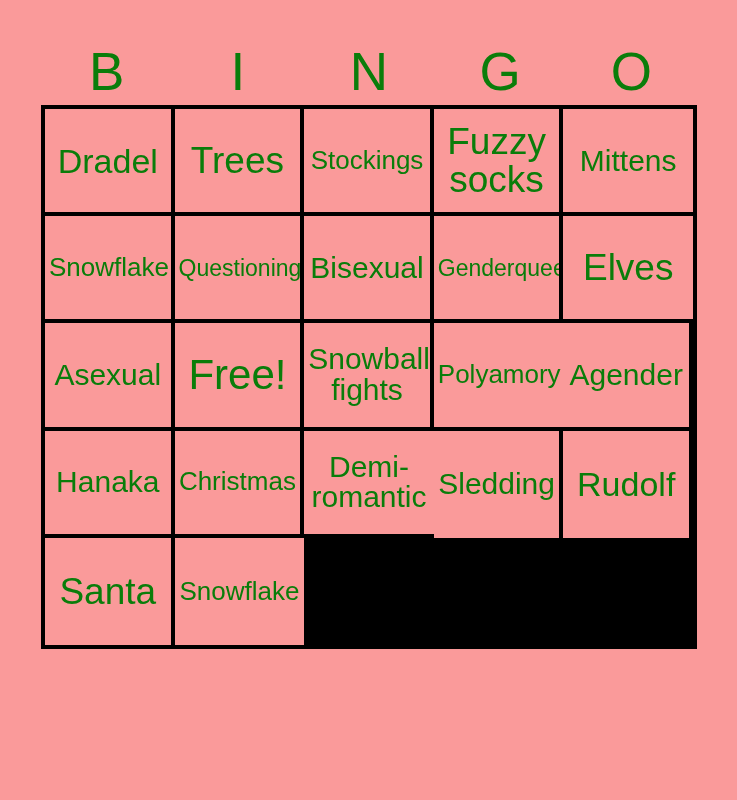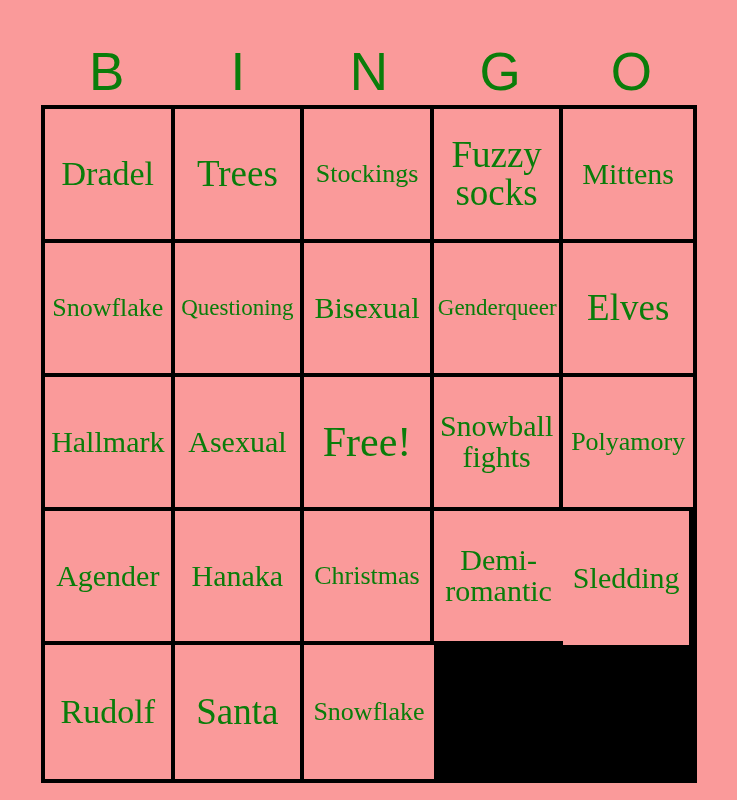--- a/index.html
+++ b/index.html
@@ -39,29 +39,28 @@
     color: #0a7d0a;
     letter-spacing: 0;
     user-select: none;
   }
   
   .grid {
     position: absolute;
     left: 41px;
     top: 105px;
     width: 656px;
-    height: 678px;
+    height: 544px;
     box-sizing: border-box;
     border: 4px solid #000000;
     display: grid;
     grid-template-columns: repeat(5, 1fr);
     grid-template-rows: repeat(5, 1fr);
     background: #000000;
     gap: 0;
-    font-family: Liberation Serif, serif;
   }
   .cell {
     position: relative;
     background: #fa9a9a;
     box-sizing: border-box;
     border-right: 4px solid #000000;
     border-bottom: 4px solid #000000;
     display: flex;
     align-items: center;
     justify-content: center;
@@ -124,23 +123,20 @@
       <div class="cell">
         <span class="cell-text t-md" style="white-space: nowrap;">Bisexual</span>
       </div>
       <div class="cell">
         <span class="cell-text t-xs" style="white-space: nowrap;">Genderqueer</span>
       </div>
       <div class="cell last-col">
         <span class="cell-text t-xl" style="white-space: nowrap;">Elves</span>
       </div>
       <div class="cell">
-        <span class="cell-text t-md" style="white-space: nowrap;">Hallmark</span>
-      </div>
-      <div class="cell">
         <span class="cell-text t-md" style="white-space: nowrap;">Asexual</span>
       </div>
       <div class="cell">
         <span class="cell-text t-xxl" style="white-space: nowrap;">Free!</span>
       </div>
       <div class="cell">
         <span class="cell-text t-md t-wrap">Snowball fights</span>
       </div>
       <div class="cell last-col">
         <span class="cell-text t-sm" style="white-space: nowrap;">Polyamory</span>

